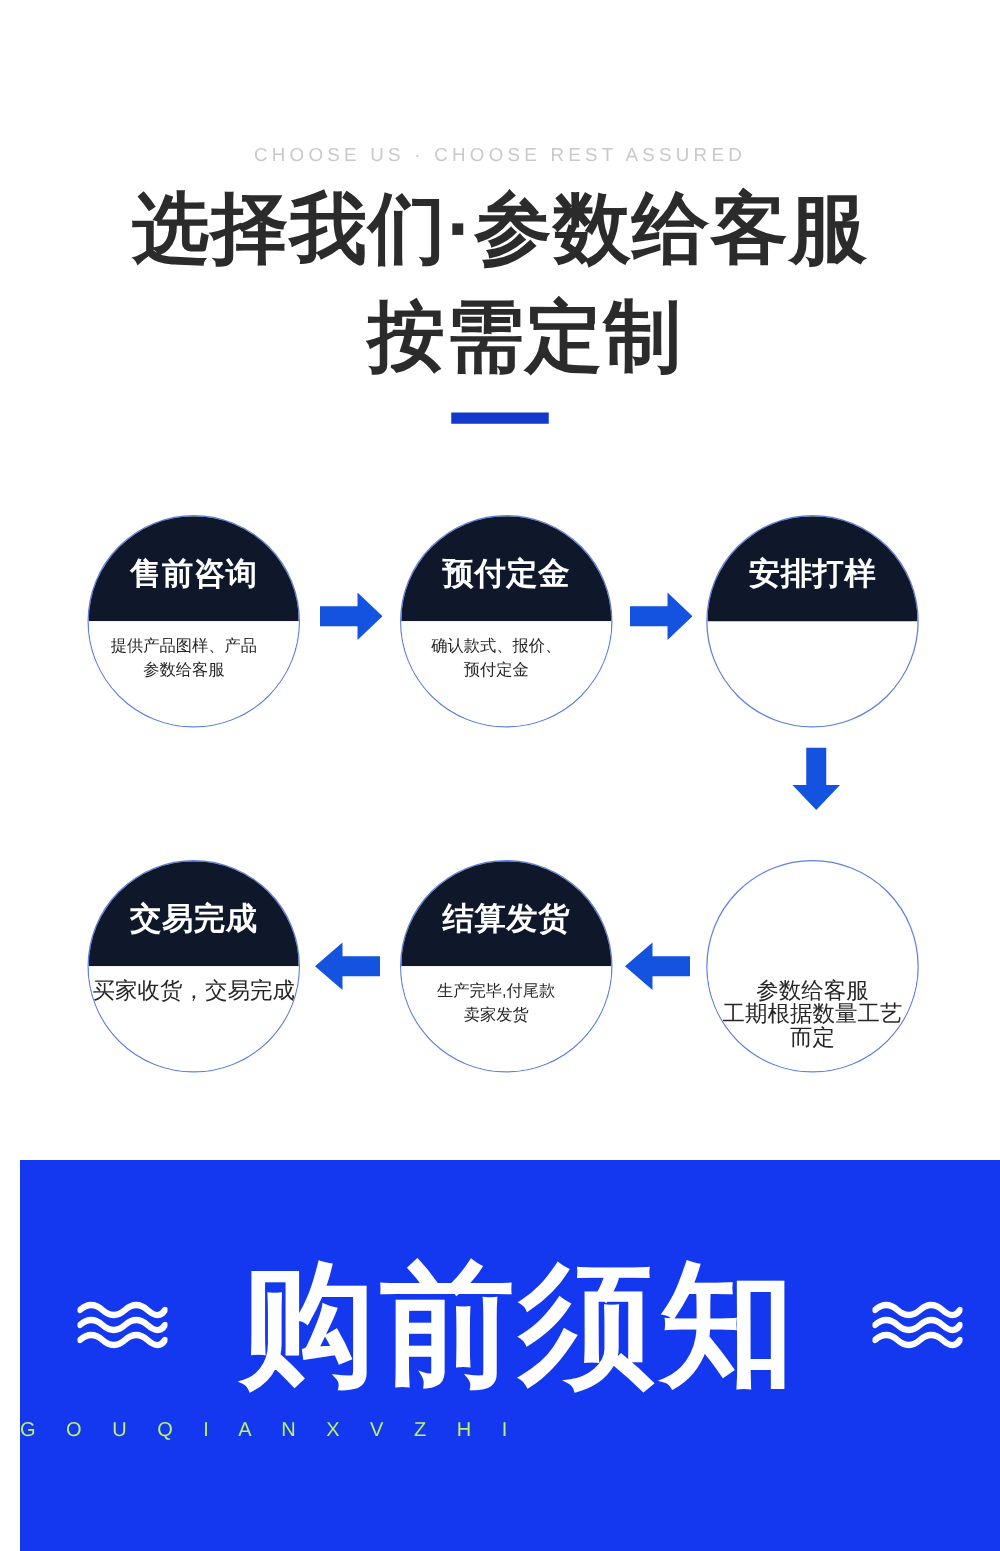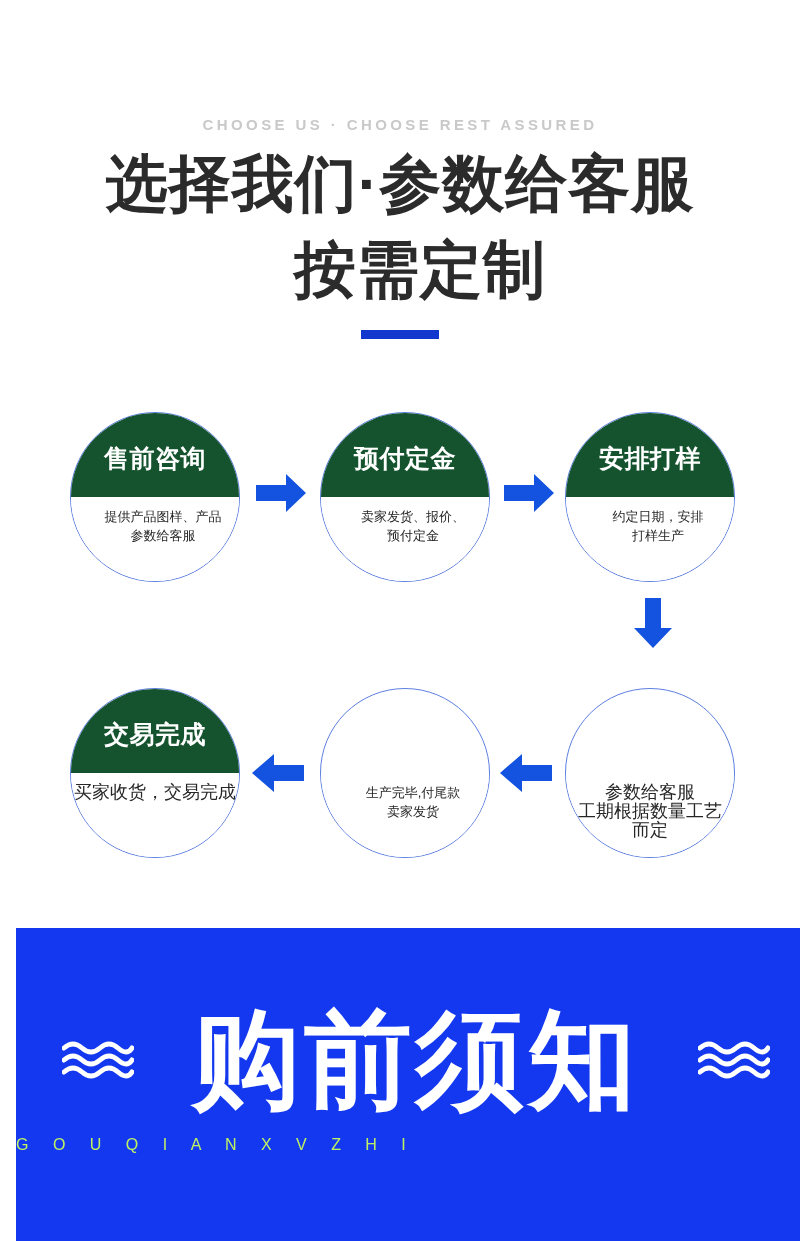--- a/index.html
+++ b/index.html
@@ -27,21 +27,21 @@
     height: 360px;
     text-align: center;
   }
 
   .eyebrow {
     position: absolute;
     top: 116px; left: 0; width: 800px;
     font-size: 15px;
     letter-spacing: 3.4px;
     color: #c9c9c9;
-    font-weight: 700;
+    font-weight: 400;
     white-space: nowrap;
   }
 
   .title-line1 {
     position: absolute;
     top: 146px; left: 0; width: 800px;
     font-size: 62px;
     line-height: 76px;
     font-weight: 700;
     color: #2b2b2b;
@@ -81,21 +81,21 @@
     overflow: hidden;
     border: 1px solid #5d7fe0;
     background: #ffffff;
   }
 
   .circle .top-half {
     position: absolute;
     top: 0; left: 0;
     width: 100%;
     height: 50%;
-    background: #14532d;
+    background: #0f172a;
     display: flex;
     align-items: center;
     justify-content: center;
   }
 
   .circle .c-title {
     color: #ffffff;
     font-size: 25px;
     font-weight: 700;
     letter-spacing: 0.5px;
@@ -104,21 +104,21 @@
   }
 
   .circle .bottom-half {
     position: absolute;
     top: 50%; left: 0;
     width: 100%;
     height: 50%;
     background: #ffffff;
     display: flex;
     align-items: flex-start;
-    justify-content: flex-end;
+    justify-content: flex-start;
     padding-top: 10px;
   }
 
   .circle .c-desc {
     color: #262626;
     font-size: 13px;
     line-height: 19px;
     text-align: center;
     width: 152px;
     font-weight: 400;
@@ -217,44 +217,43 @@
         <div class="c-desc">提供产品图样、产品
 参数给客服</div>
       </div>
     </div>
 
     <div class="circle" id="circle-2">
       <div class="top-half">
         <div class="c-title">预付定金</div>
       </div>
       <div class="bottom-half">
-        <div class="c-desc">卖家发货、报价、
+        <div class="c-desc">确认款式、报价、
 预付定金</div>
       </div>
     </div>
 
     <div class="circle" id="circle-3">
       <div class="top-half">
         <div class="c-title">安排打样</div>
-      </div>
-      <div class="bottom-half">
-        <div class="c-desc">约定日期，安排
-打样生产</div>
       </div>
     </div>
 
     <div class="circle" id="circle-4">
       <div class="bottom-half">
         <div class="c-desc wide">参数给客服
 工期根据数量工艺
 而定</div>
       </div>
     </div>
 
     <div class="circle" id="circle-5">
+      <div class="top-half">
+        <div class="c-title">结算发货</div>
+      </div>
       <div class="bottom-half">
         <div class="c-desc">生产完毕,付尾款
 卖家发货</div>
       </div>
     </div>
 
     <div class="circle" id="circle-6">
       <div class="top-half">
         <div class="c-title">交易完成</div>
       </div>

